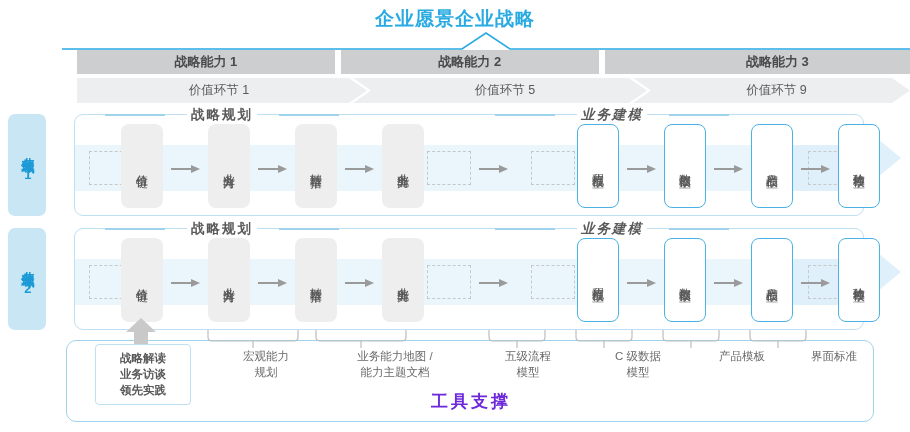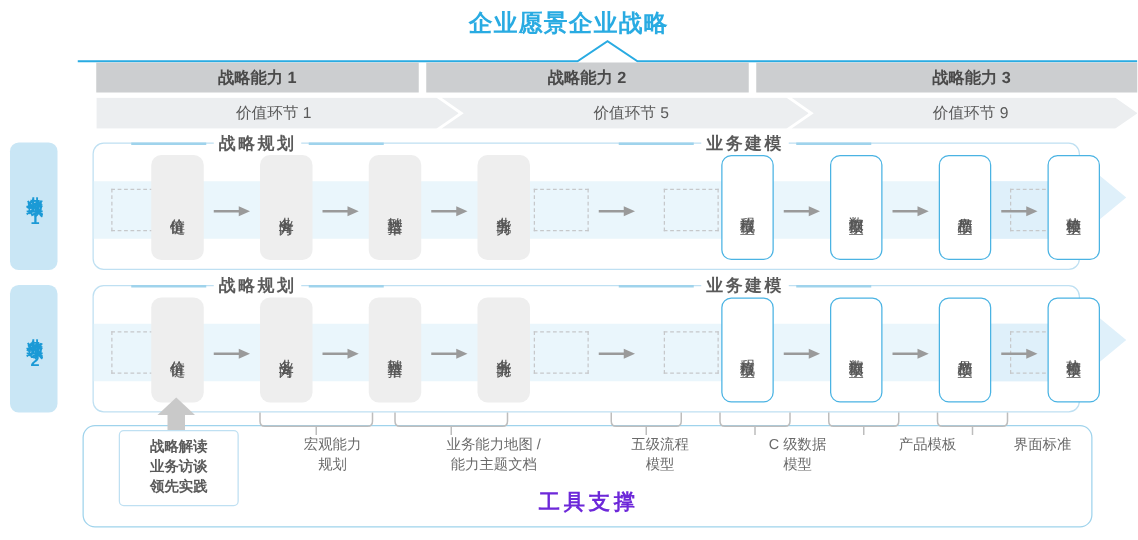--- a/index.html
+++ b/index.html
@@ -161,39 +161,39 @@
     width: 90px; height: 46px;
     background: #dff0fa;
   }
 
   
   .sec-head {
     position: absolute;
     top: -9px;
     display: flex;
     align-items: center;
-    gap: 6px;
+    gap: 22px;
     background: transparent;
   }
   .sec-head .rule {
     height: 1.4px;
     background: #9fd3ec;
     width: 60px;
   }
   .sec-title {
     color: #5a5a5a;
     font-size: 13.5px;
     font-weight: bold;
     letter-spacing: 2px;
     background: #ffffff;
     padding: 0 4px;
     white-space: nowrap;
   }
   .sec-head.left { left: 30px; }
-  .sec-head.right { left: 420px; }
+  .sec-head.right { left: 420px; font-style: italic; }
 
   
   .ph-box {
     position: absolute;
     top: 36px;
     width: 44px; height: 34px;
     border: 1.4px dashed #c6c8ca;
     box-sizing: border-box;
     background: transparent;
   }

